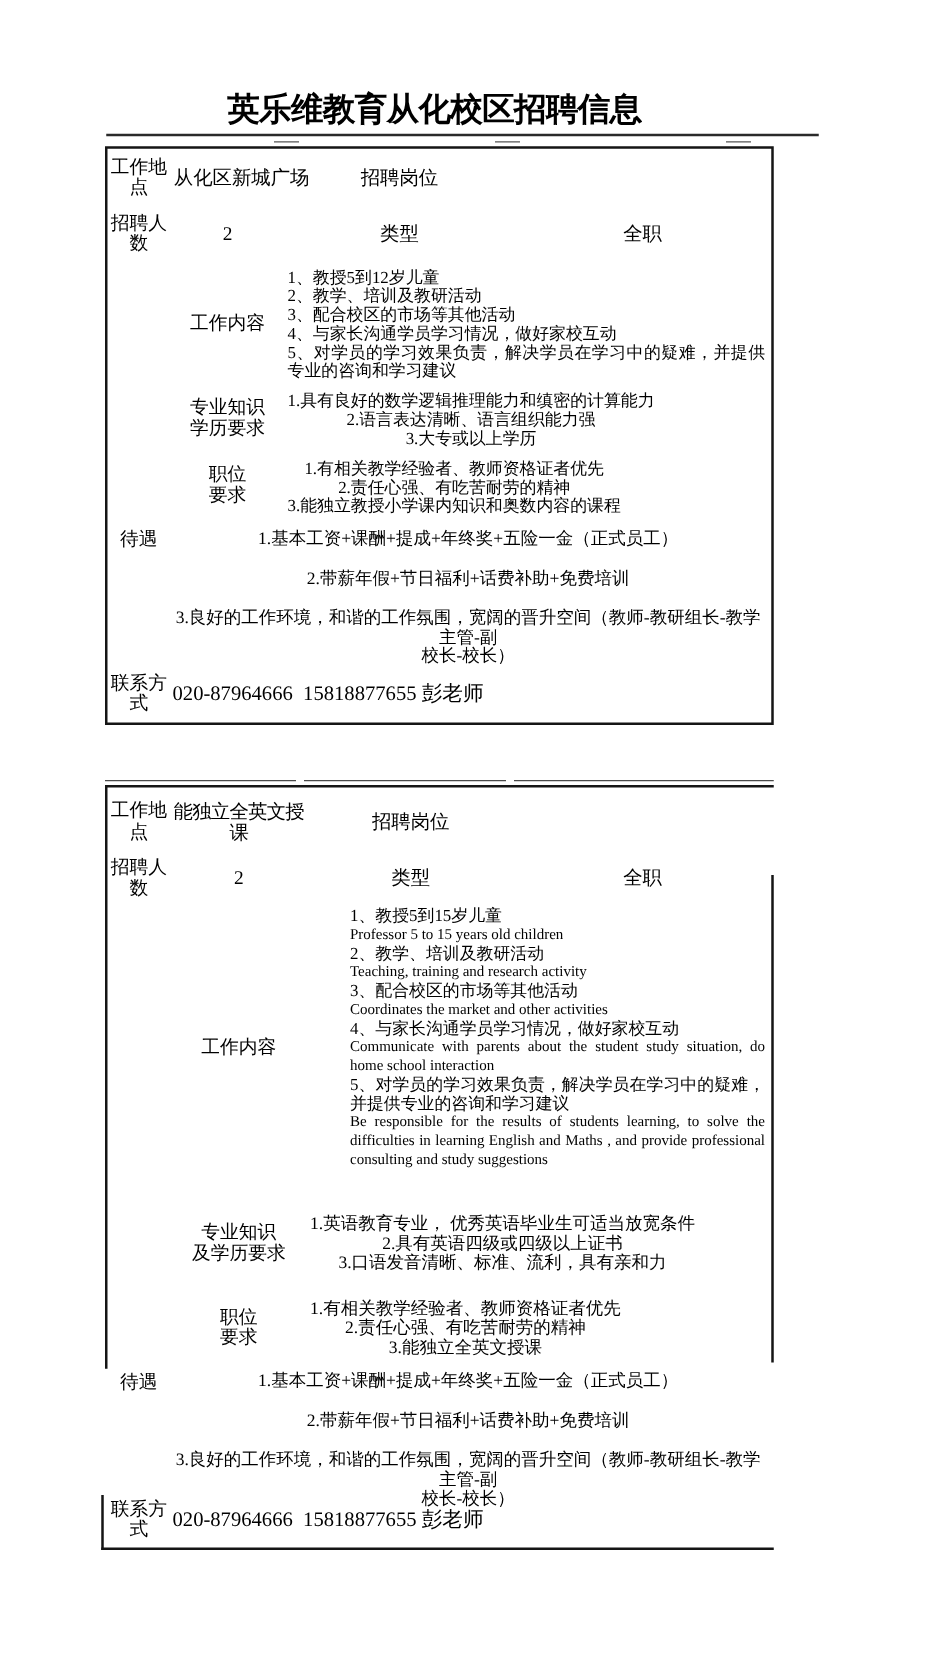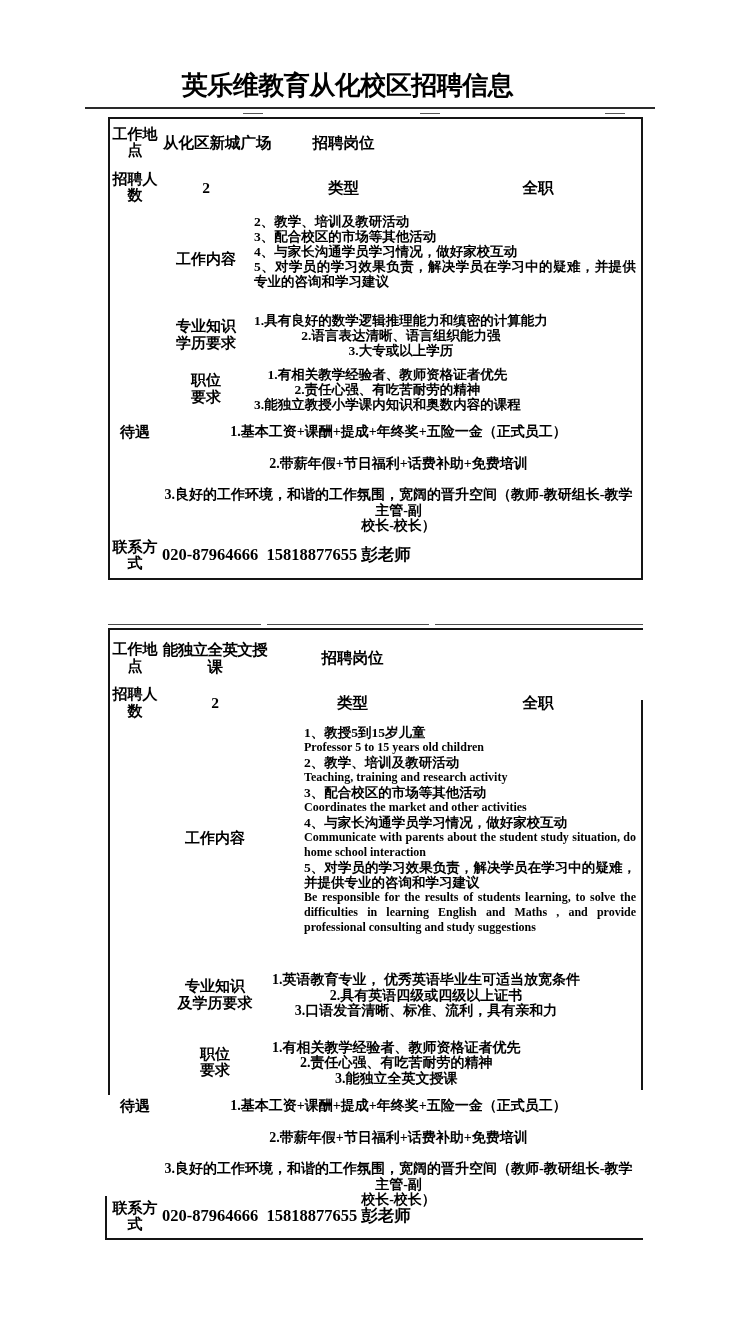--- a/index.html
+++ b/index.html
@@ -5,30 +5,29 @@
   html,body { margin:0; padding:0; background:#ffffff; }
   .canvas {
     position:relative; width:750px; height:1334px; background:#ffffff;
     color:#000; font-family:"Liberation Serif","DejaVu Serif",serif;
     overflow:hidden;
   }
 
   
   .page-title {
     position:absolute; top:72px; left:60px; width:575px;
-    text-align:center; font-family:Liberation Mono, monospace;
+    text-align:center; font-family:Liberation Sans, sans-serif;
     font-weight:700; font-size:26px; line-height:30px; letter-spacing:-0.5px;
   }
   .title-rule { position:absolute; top:107px; left:85px; width:570px; height:2px; background:#2a2a2a; }
 
   
   .jobtable {
-    position:absolute; left:108px; width:535px; box-sizing:border-box;
+    position:absolute; left:84px; width:535px; box-sizing:border-box;
     display:grid;
-    font-weight:bold;
   }
   #t1 {
     top:117px; height:463px; border:2px solid #151515;
     grid-template-columns:50px 92px 183px 1fr;
     grid-template-rows:46px 44px 100px 51px 57px 115px 1fr;
   }
   #t2 {
     top:628px; height:612px; padding:2px;
     grid-template-columns:50px 110px 165px 1fr;
     grid-template-rows:55px 35px 237px 75px 60px 102px 1fr;
@@ -92,20 +91,21 @@
     <div class="cell c3 vc hc hdr">招聘岗位</div>
 
     <div class="cell c1 vc hc lbl">招聘人
 数</div>
     <div class="cell c2 vc hc val">2</div>
     <div class="cell c3 vc hc hdr">类型</div>
     <div class="cell c4 vc hc val">全职</div>
 
     <div class="cell c2 vc hc lbl" style="grid-row:3;">工作内容</div>
     <div class="span34 content duties" style="grid-row:3;">
+      <div class="wc-item">1、教授5到12岁儿童</div>
       <div class="wc-item">2、教学、培训及教研活动</div>
       <div class="wc-item">3、配合校区的市场等其他活动</div>
       <div class="wc-item">4、与家长沟通学员学习情况，做好家校互动</div>
       <div class="wc-item">5、对学员的学习效果负责，解决学员在学习中的疑难，并提供专业的咨询和学习建议</div>
     </div>
 
     <div class="cell c2 vc hc lbl" style="grid-row:4;">专业知识
 学历要求</div>
     <div class="cell span34 vc content pre quals" style="grid-row:4;">1.具有良好的数学逻辑推理能力和缜密的计算能力
 2.语言表达清晰、语言组织能力强

